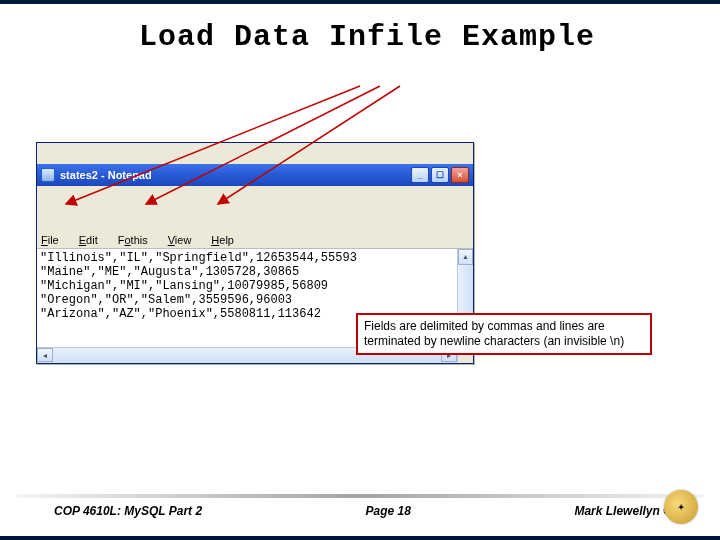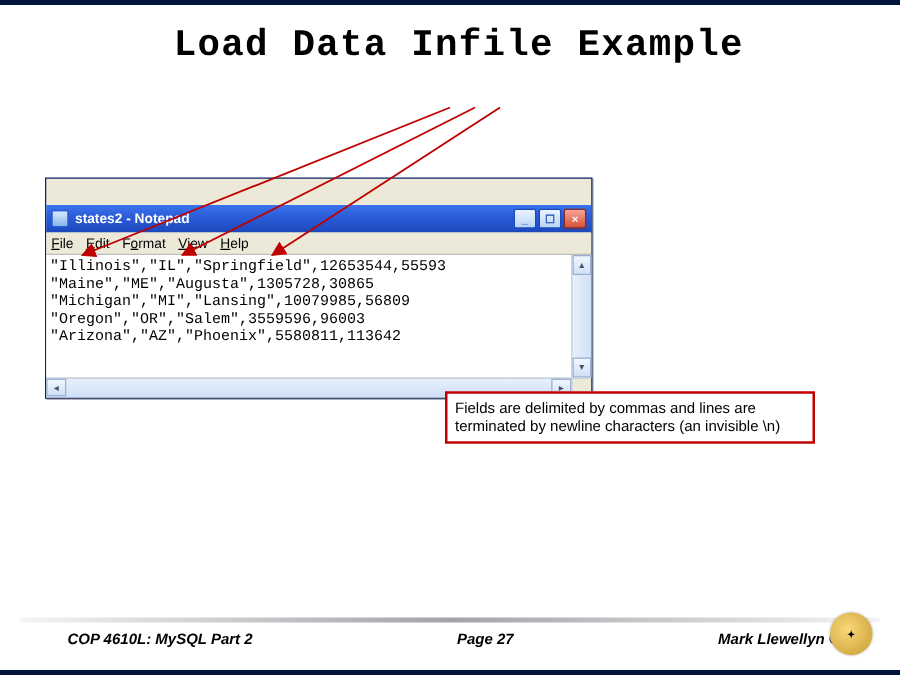--- a/index.html
+++ b/index.html
@@ -87,22 +87,23 @@
   .np-btn.close {
     background: linear-gradient(to bottom, #f6a49a, #d85034);
     color: #fff; border-color: #8a2a1a;
   }
   .np-menubar {
     height: 18px;
     background: #ece9d8;
     display: flex;
     align-items: center;
     padding: 0 4px;
-    gap: 10px;
+    gap: 20px;
     border-bottom: 1px solid #c0beb4;
+    margin-top: 45px;
   }
   .np-menuitem { font-size: 11px; }
   .np-menuitem u { text-decoration: underline; }
   .np-body {
     display: flex;
     background: #fff;
   }
   .np-textarea {
     flex: 1;
     font-family: "Lucida Console", "Courier New", monospace;
@@ -205,21 +206,21 @@
       <div class="np-title">states2 - Notepad</div>
       <div class="np-btns">
         <div class="np-btn">_</div>
         <div class="np-btn">☐</div>
         <div class="np-btn close">×</div>
       </div>
     </div>
     <div class="np-menubar">
       <span class="np-menuitem"><u>F</u><span>ile</span></span>
       <span class="np-menuitem"><u>E</u><span>dit</span></span>
-      <span class="np-menuitem">F<u>o</u><span>rmat</span></span>
+      <span class="np-menuitem">F<u>o</u><span>this</span></span>
       <span class="np-menuitem"><u>V</u><span>iew</span></span>
       <span class="np-menuitem"><u>H</u><span>elp</span></span>
     </div>
     <div class="np-body">
       <div class="np-textarea">"Illinois","IL","Springfield",12653544,55593
 "Maine","ME","Augusta",1305728,30865
 "Michigan","MI","Lansing",10079985,56809
 "Oregon","OR","Salem",3559596,96003
 "Arizona","AZ","Phoenix",5580811,113642</div>
       <div class="np-vscroll">
@@ -232,21 +233,21 @@
       <div class="np-scrollbtn">▸</div>
     </div>
     <div class="np-corner"></div>
   </div>
 
   <div class="callout callout2">Fields are delimited by commas and lines are terminated by newline characters (an invisible \n)</div>
 
   <div class="footer-line"></div>
   <div class="footer">
     <span>COP 4610L: MySQL Part 2</span>
-    <span>Page 27</span>
+    <span>Page 18</span>
     <span>Mark Llewellyn ©</span>
   </div>
   <div class="logo">
     <div class="logo-disc">
         <div class="logo-inner">✦</div>
       </div>
   </div>
 </div>
 
 </body></html>

